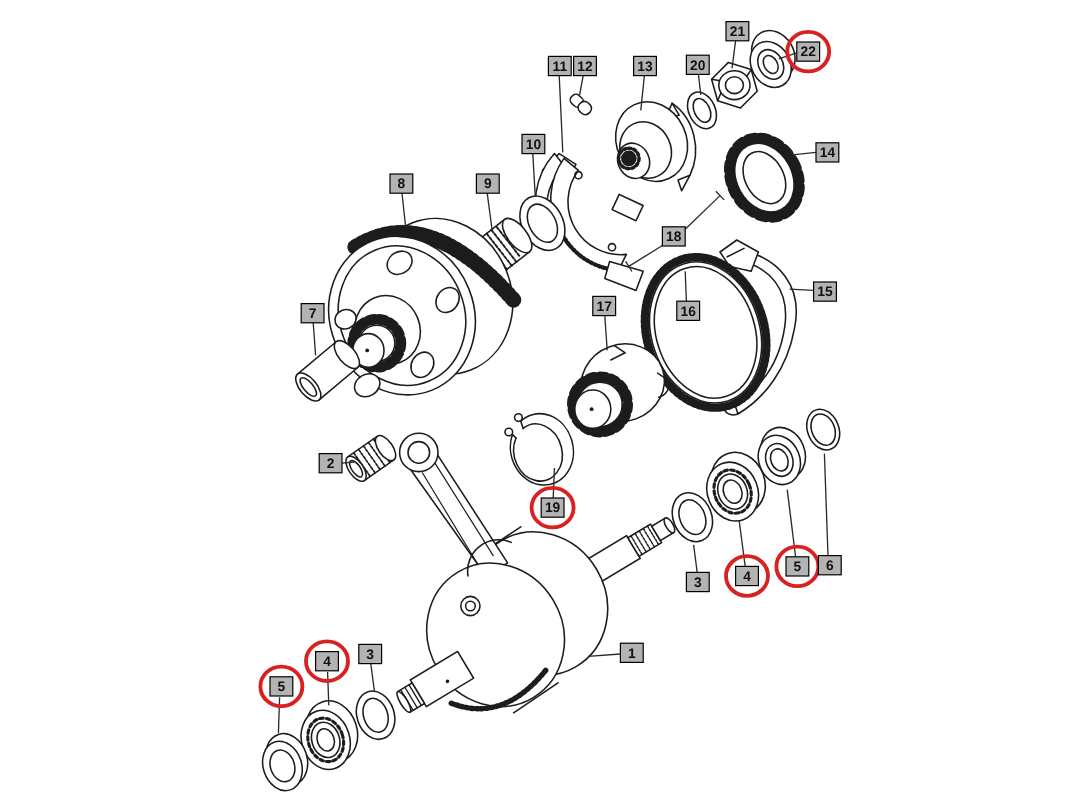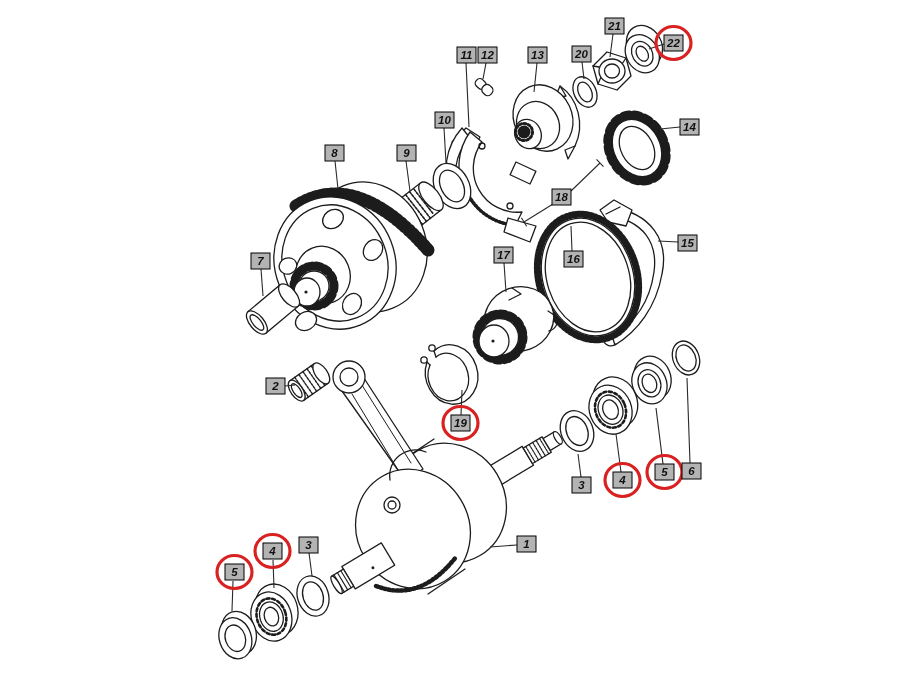--- a/index.html
+++ b/index.html
@@ -3,21 +3,20 @@
 <meta charset="utf-8">
 <style>
   html, body { margin: 0; padding: 0; background: #ffffff; }
   .stage {
     position: relative;
     width: 900px;
     height: 675px;
     background: #ffffff;
     overflow: hidden;
     font-family: "Liberation Sans", sans-serif;
-    font-style: italic;
   }
   svg { display: block; }
 </style>
 </head>
 <body>
 
 <div class="stage">
   <svg width="900" height="675" viewBox="0 0 900 675">
 
     <g id="artwork" stroke="#1c1c1c" fill="none" stroke-width="1.3" stroke-linecap="round" stroke-linejoin="round">

